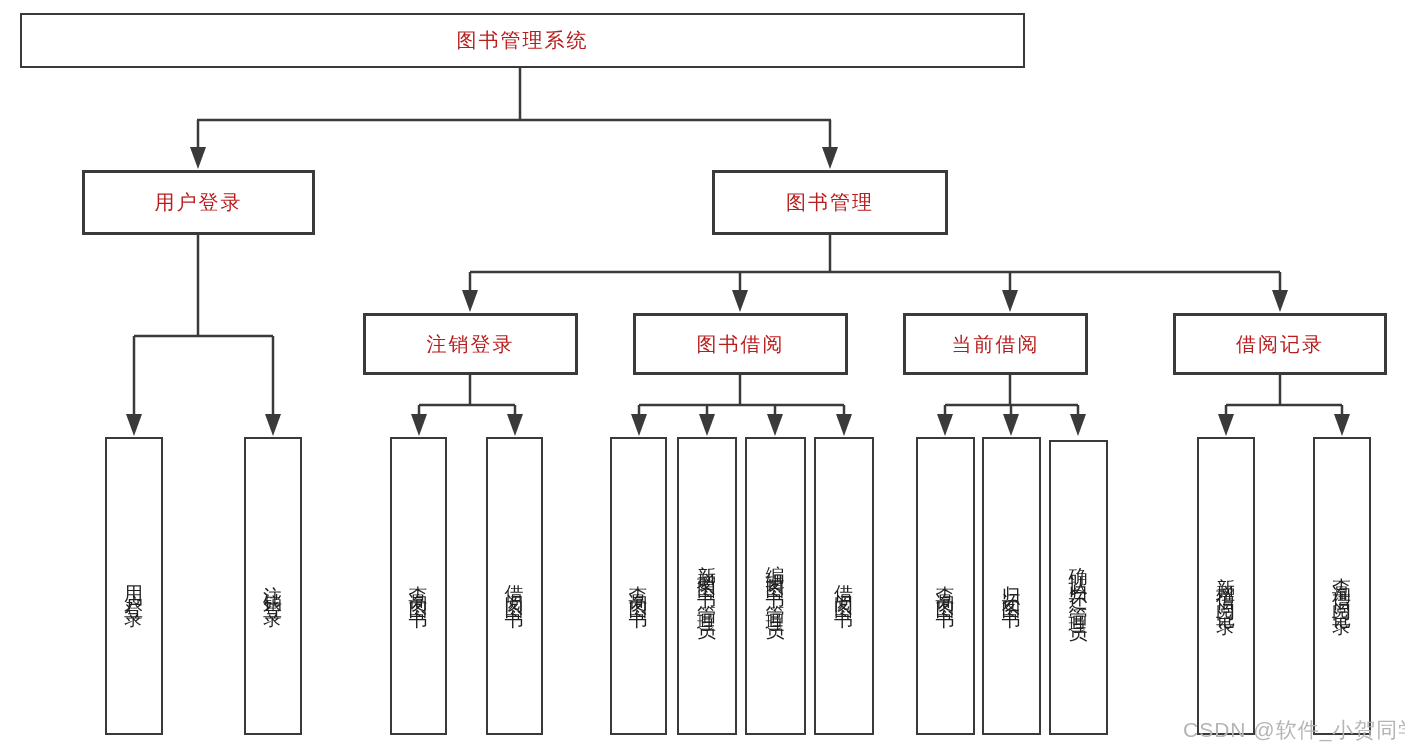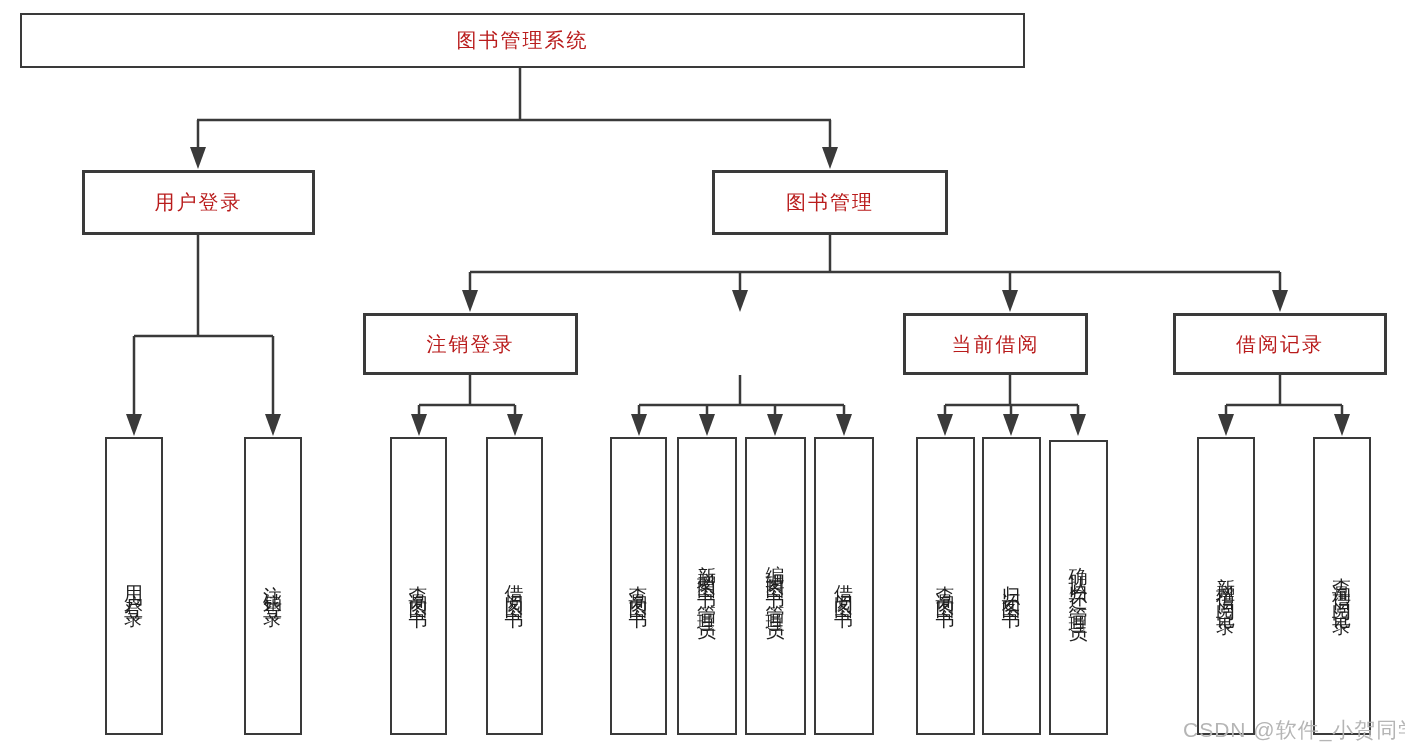--- a/index.html
+++ b/index.html
@@ -146,20 +146,21 @@
       <polygon points="1334,414 1350,414 1342,436"></polygon>
     </g>
   </svg>
 
   <div class="node" style="left:20px; top:13px; width:1005px; height:55px;">图书管理系统</div>
 
   <div class="node lvl2" style="left:82px; top:170px; width:233px; height:65px;">用户登录</div>
   <div class="node lvl2" style="left:712px; top:170px; width:236px; height:65px;">图书管理</div>
 
   <div class="node lvl3" style="left:363px; top:313px; width:215px; height:62px;">注销登录</div>
+  <div class="node lvl3" style="left:633px; top:313px; width:215px; height:62px;">图书借阅</div>
   <div class="node lvl3" style="left:903px; top:313px; width:185px; height:62px;">当前借阅</div>
   <div class="node lvl3" style="left:1173px; top:313px; width:214px; height:62px;">借阅记录</div>
 
   <div class="vnode" style="left:105px; width:58px;">用户登录</div>
   <div class="vnode" style="left:244px; width:58px;">注销登录</div>
 
   <div class="vnode" style="left:390px; width:57px;">查询图书</div>
   <div class="vnode" style="left:486px; width:57px;">借阅图书</div>
 
   <div class="vnode" style="left:610px; width:57px;">查询图书</div>

